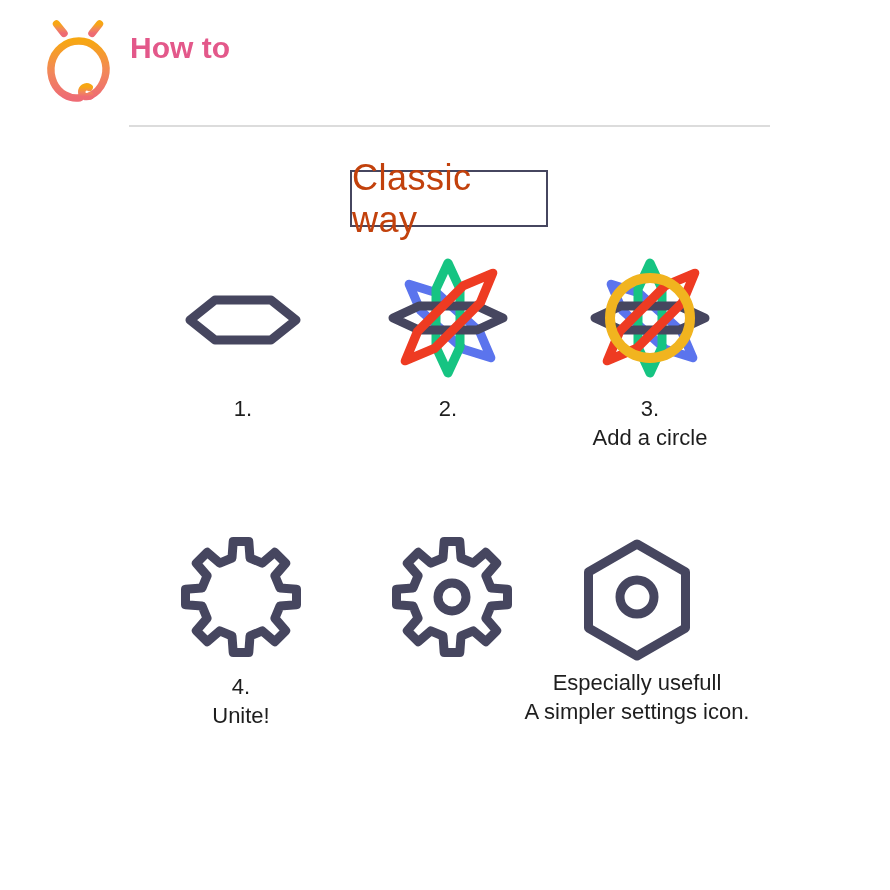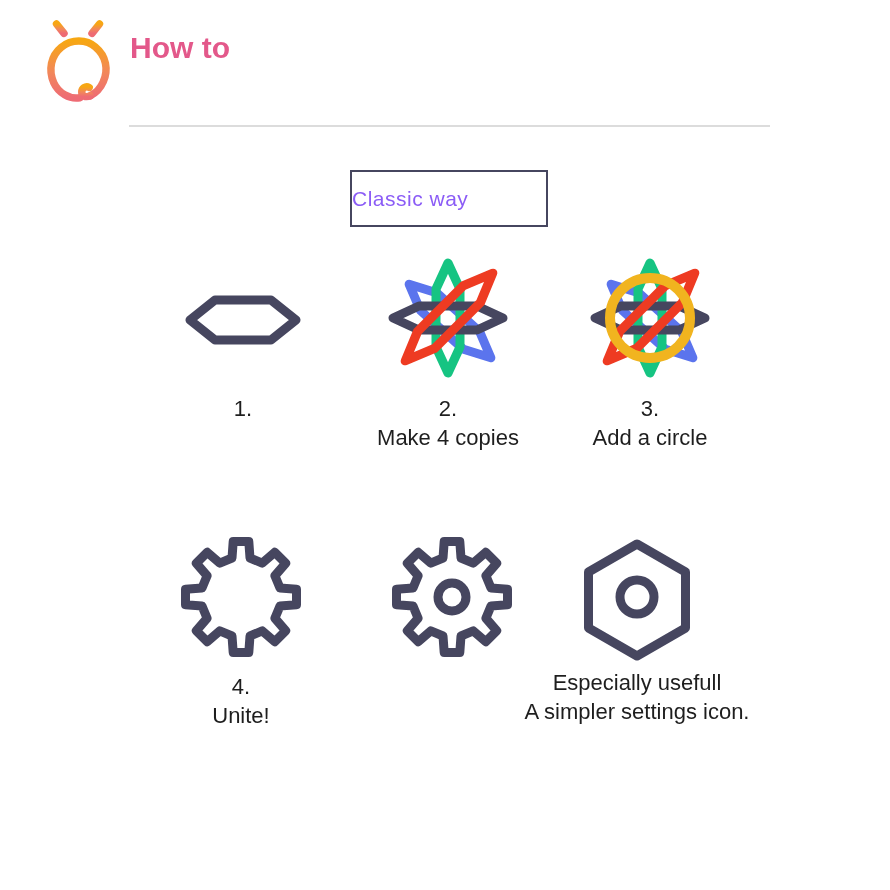--- a/index.html
+++ b/index.html
@@ -18,21 +18,21 @@
     -webkit-background-clip:text;background-clip:text;
     color:transparent;
   }
   #divider{left:129px;top:125px;width:641px;height:0;border-top:2px solid var(--divider);}
 
   
   #classic-box{
     left:350px;top:170px;width:194px;height:53px;
     border:2px solid var(--navy);
     display:flex;align-items:center;justify-content:flex-start;
-    font-size:21px;color:#8b5cf6;letter-spacing:.5px;
+    font-size:36px;color:#c2410c;letter-spacing:.5px;
   }
 
   
   svg{display:block;}
   svg *{fill:none;}
   .st-navy{stroke:var(--navy);}
   .st-green{stroke:var(--green);}
   .st-blue{stroke:var(--blue);}
   .st-red{stroke:var(--red);}
   .st-yellow{stroke:var(--yellow);}
@@ -103,21 +103,20 @@
       <circle class="st-yellow w10" cx="0" cy="0" r="40"></circle>
     </g>
   </svg>
 </div>
 
 <div class="abs cap" style="left:93px;top:394px;">
   <div>1.</div>
 </div>
 <div class="abs cap" style="left:298px;top:394px;">
   <div>2.</div>
-  <div>Make 4 copies</div>
 </div>
 <div class="abs cap" style="left:500px;top:394px;">
   <div>3.</div>
   <div>Add a circle</div>
 </div>
 
 <div class="abs" style="left:171px;top:527px;">
   <svg viewBox="-70 -70 140 140" width="140" height="140">
     <path class="st-navy w9" d="M 39,-9 L 55.5,-7.8 L 55.5,7.8 L 39,9 L 33.9,21.2 L 44.7,33.7 L 33.7,44.7 L 21.2,33.9 L 9,39 L 7.8,55.5 L -7.8,55.5 L -9,39 L -21.2,33.9 L -33.7,44.7 L -44.7,33.7 L -33.9,21.2 L -39,9 L -55.5,7.8 L -55.5,-7.8 L -39,-9 L -33.9,-21.2 L -44.7,-33.7 L -33.7,-44.7 L -21.2,-33.9 L -9,-39 L -7.8,-55.5 L 7.8,-55.5 L 9,-39 L 21.2,-33.9 L 33.7,-44.7 L 44.7,-33.7 L 33.9,-21.2 Z"></path>
   </svg>

